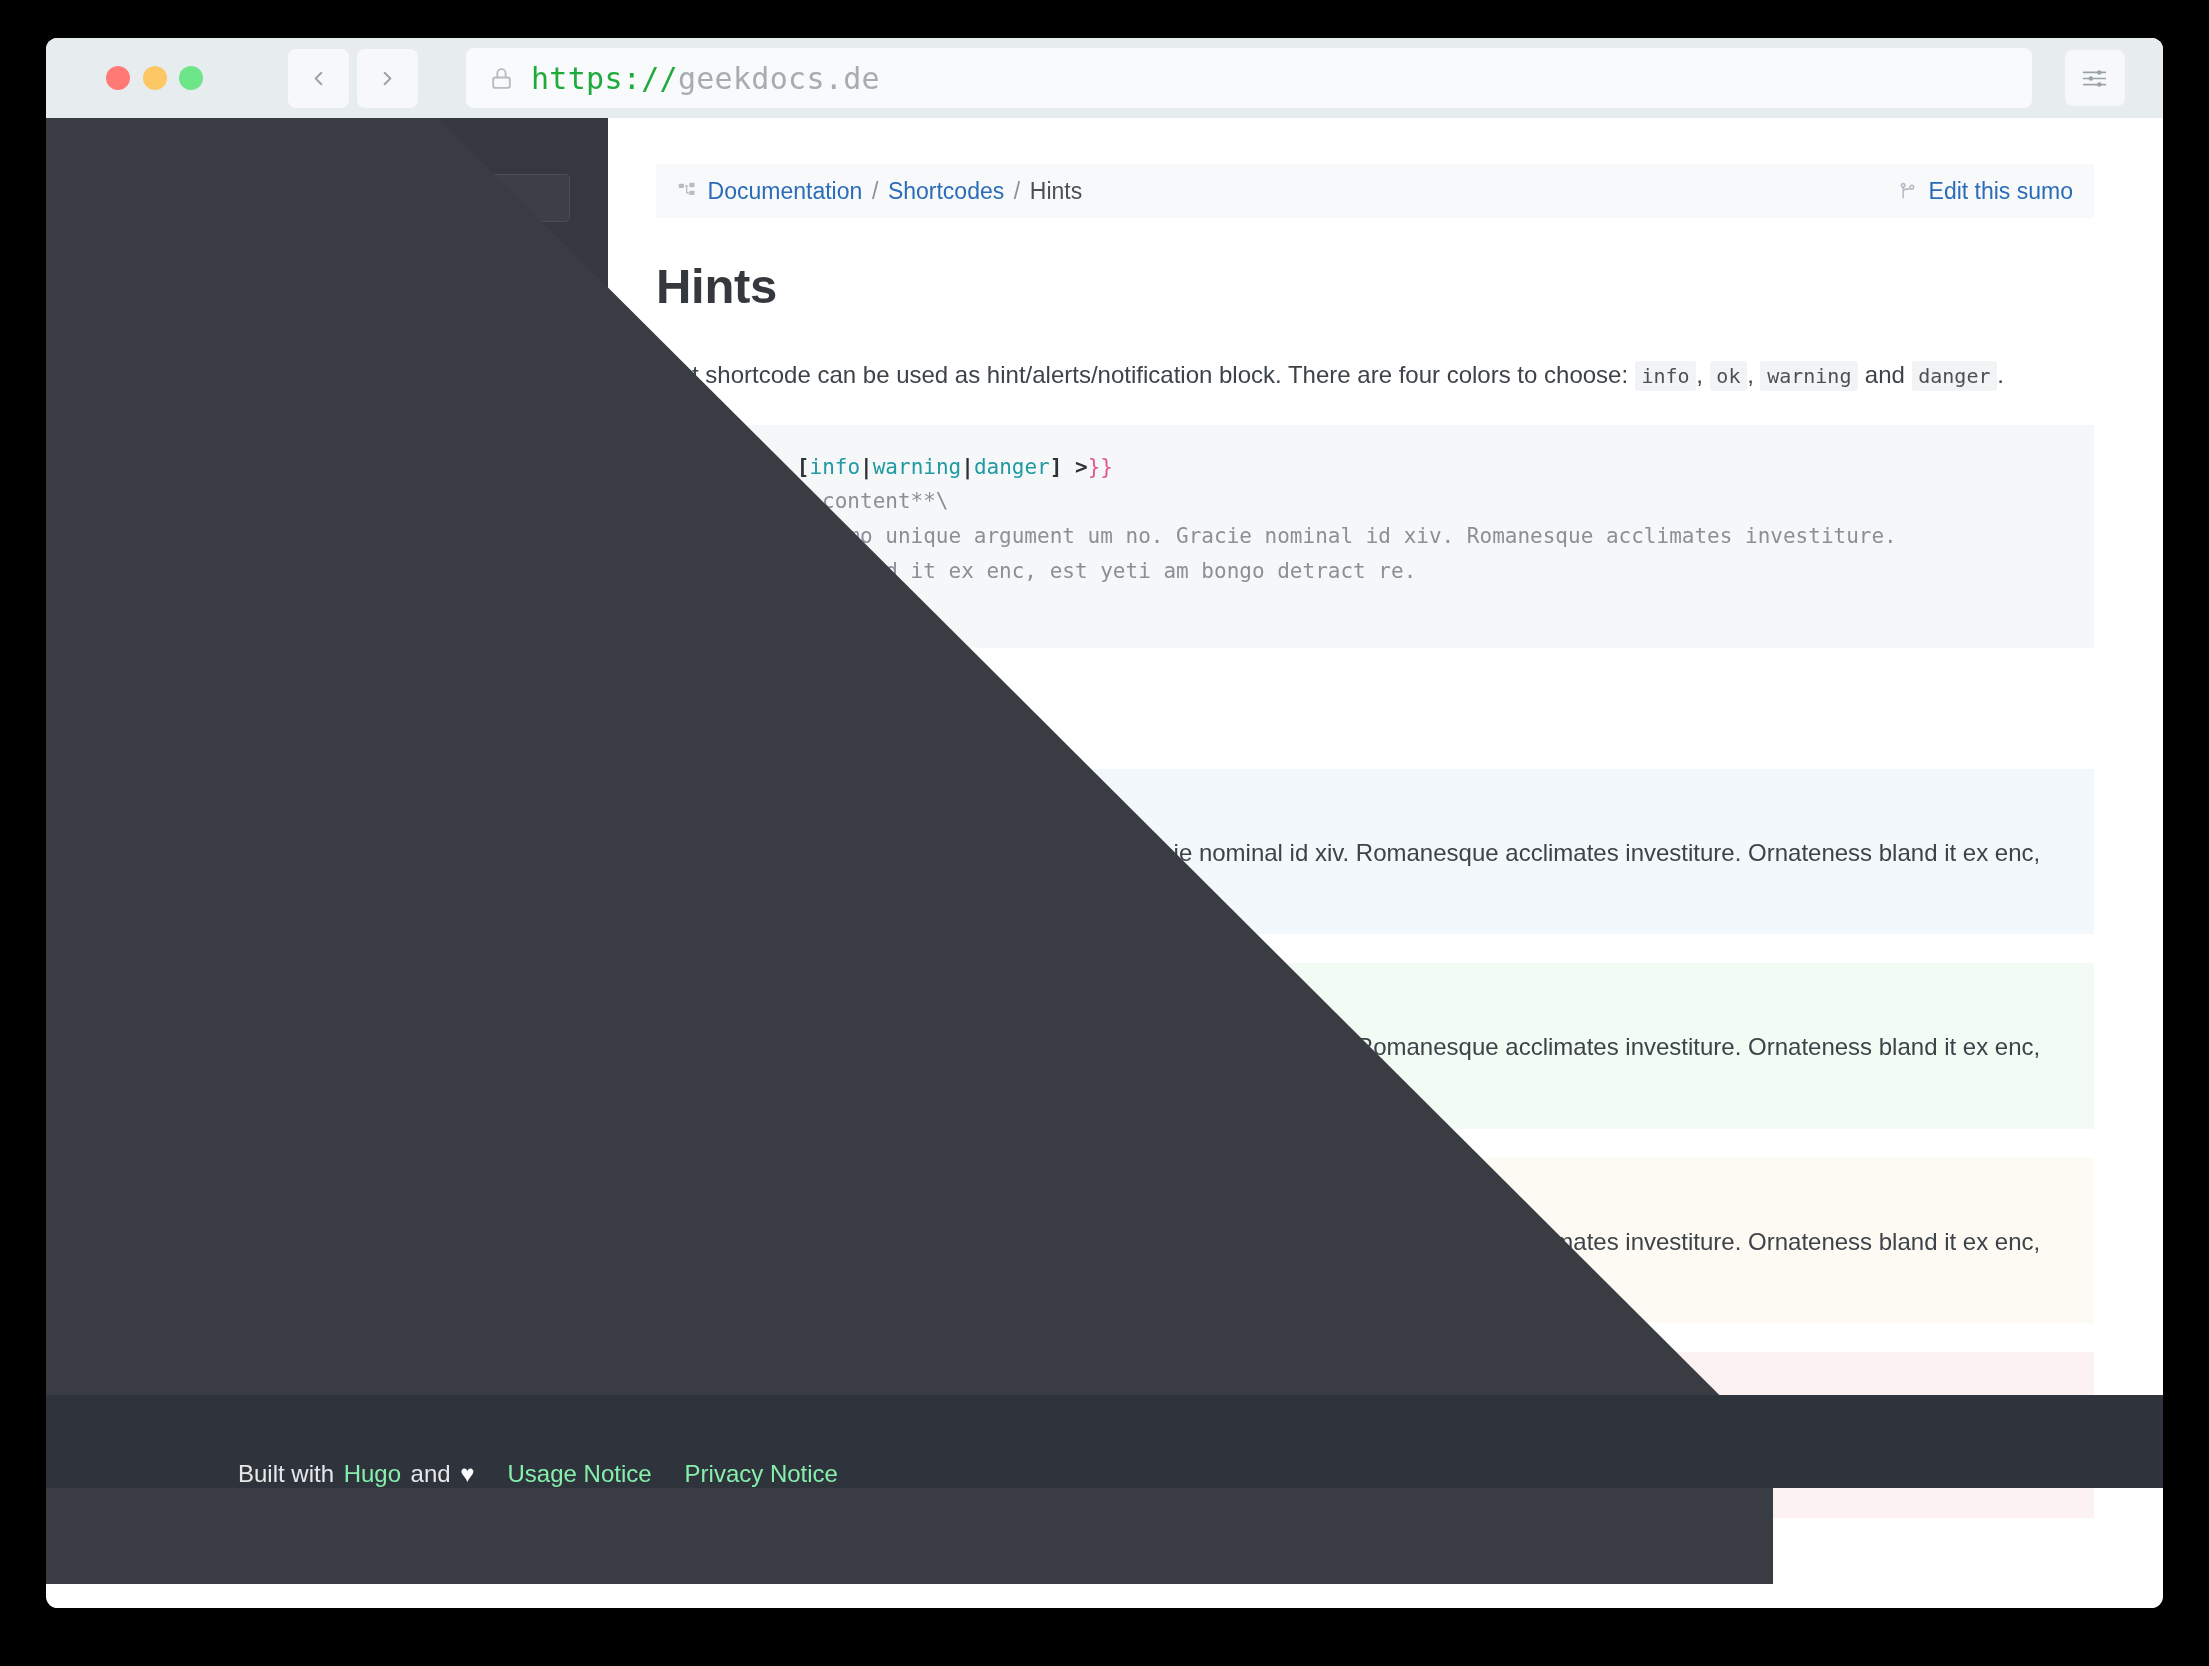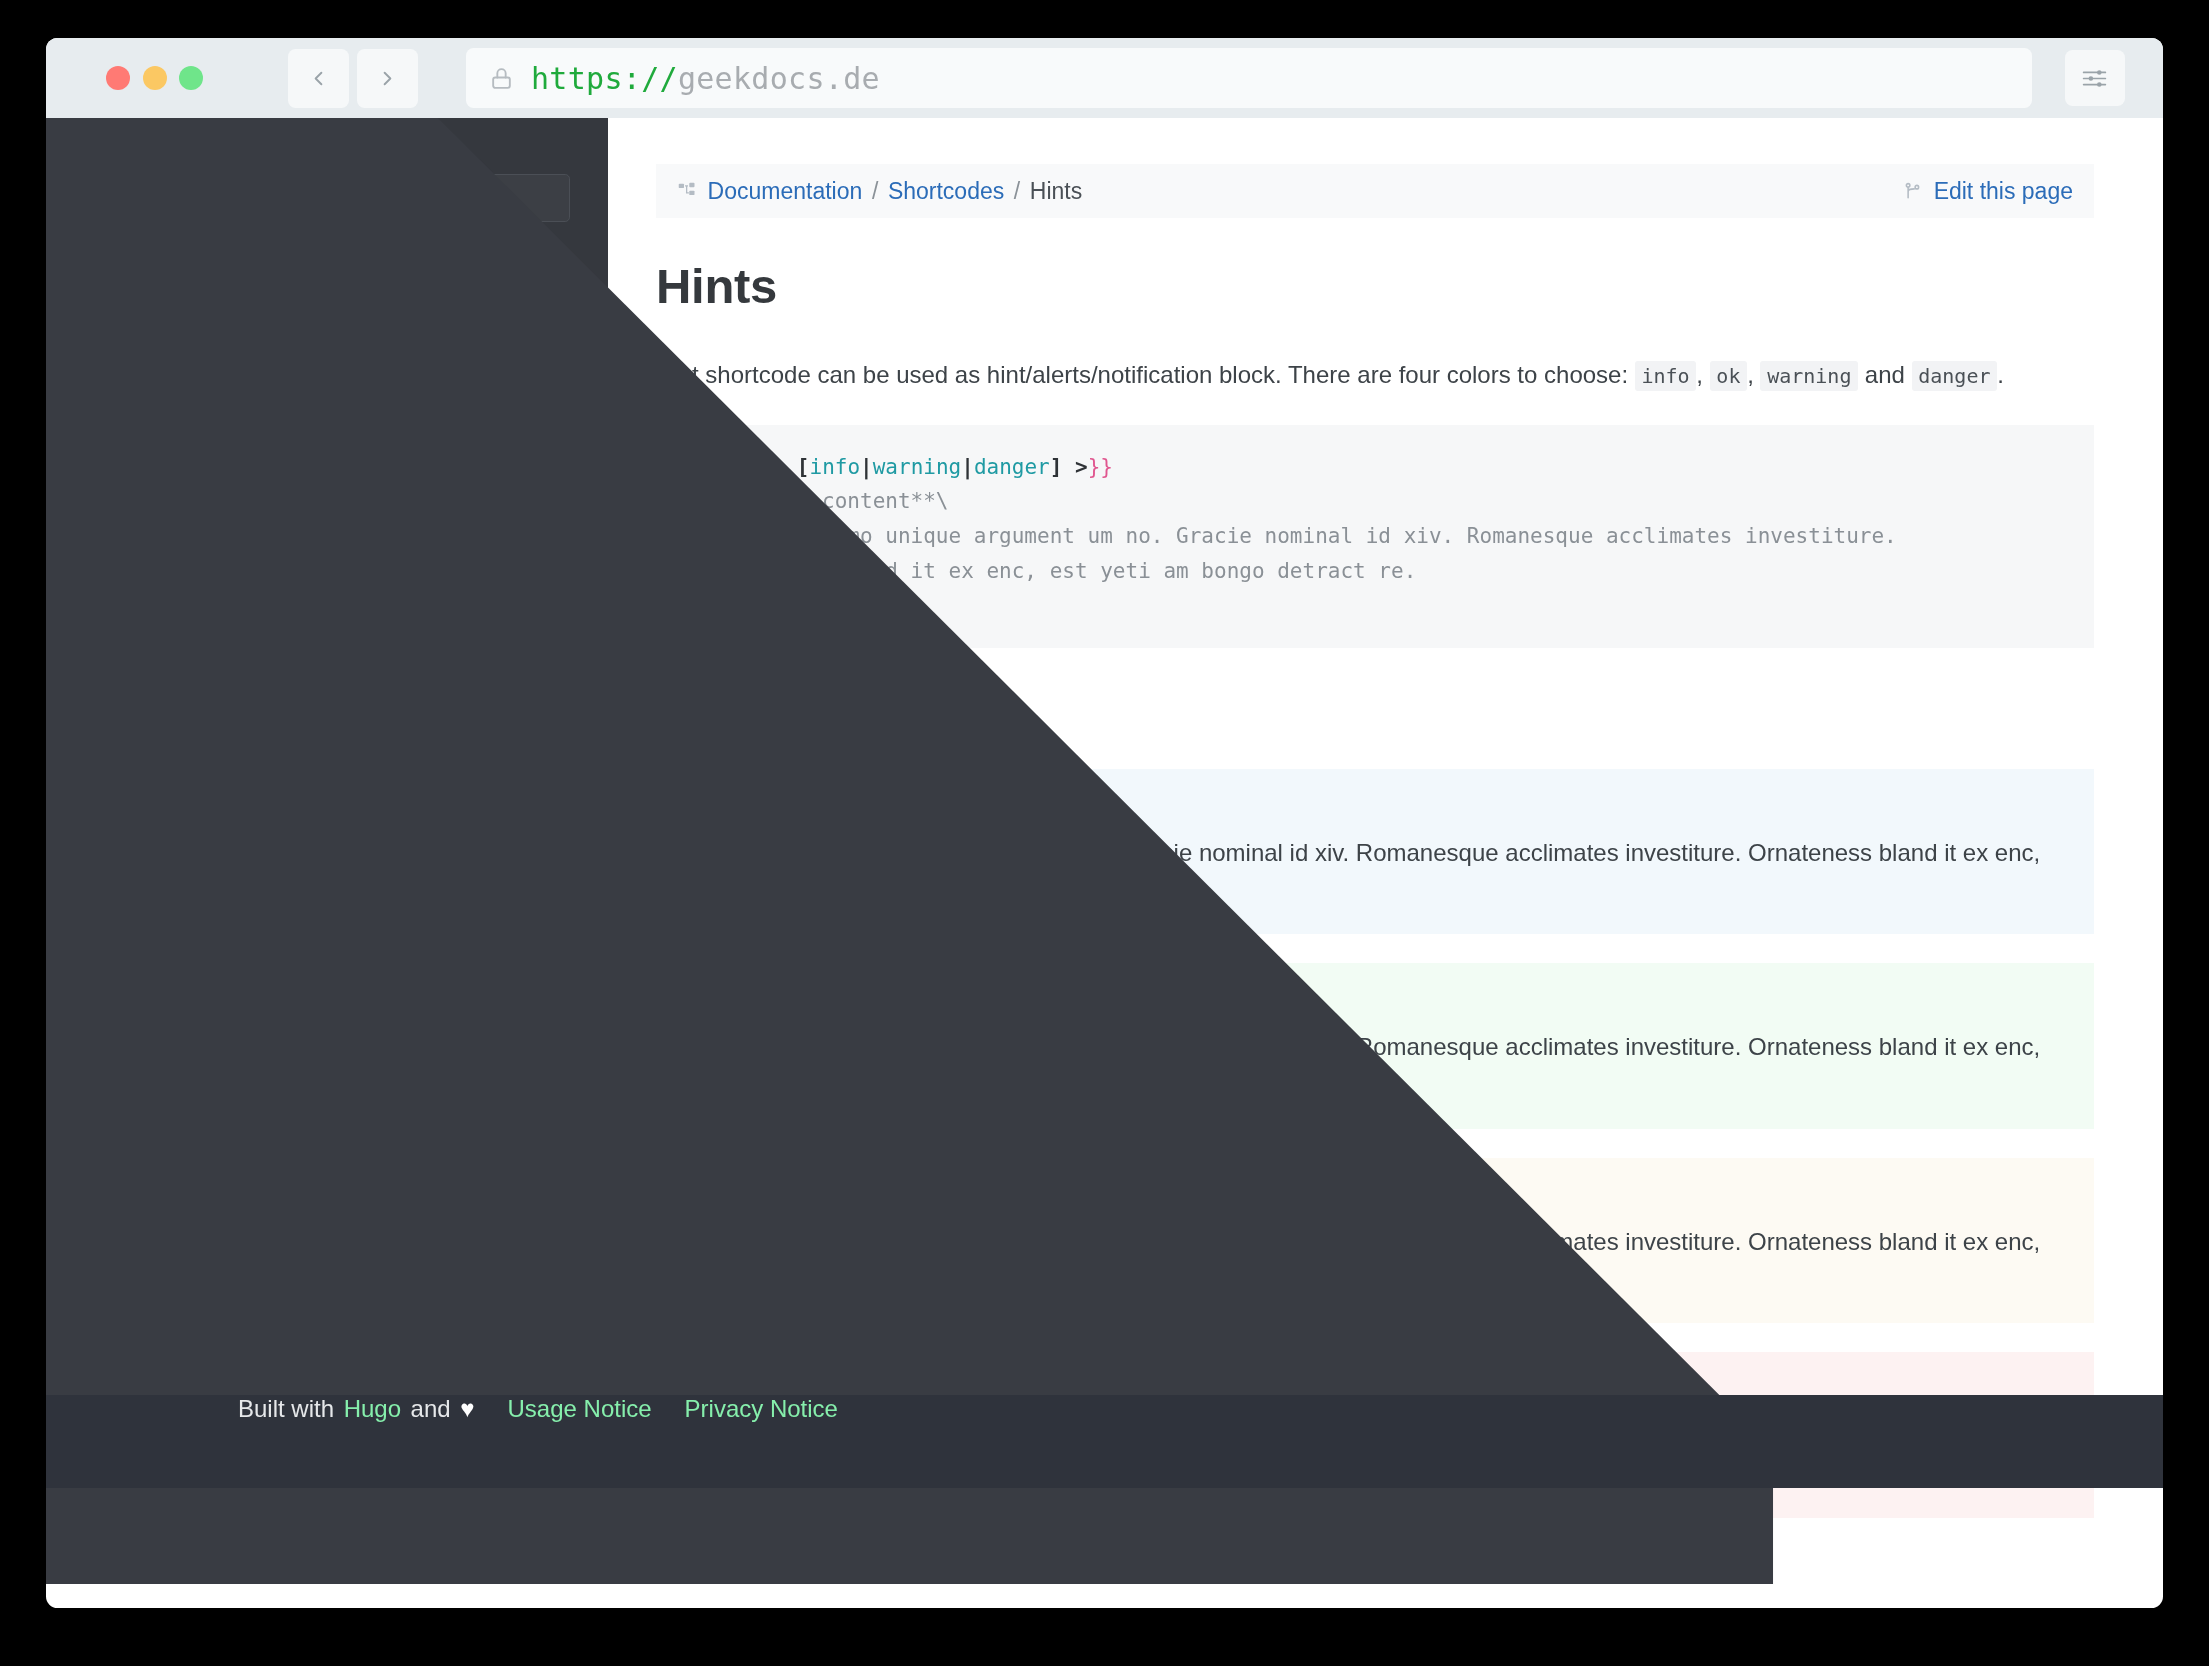--- a/index.html
+++ b/index.html
@@ -281,21 +281,21 @@
     width: 2117px; height: 1466px;
     pointer-events: none;
     z-index: 5;
   }
 
   
   #site-footer {
     height: 93px;
     background: #2f333c;
     display: flex;
-    align-items: flex-start;
+    align-items: flex-end;
     padding-left: 192px;
     gap: 33px;
     font-size: 24px;
     color: #e6e8ea;
     position: relative;
     z-index: 8;
   }
   #site-footer a { color: #86efac; text-decoration: none; }
   #site-footer .heart { color: #ffffff; }
   #built-with { display: flex; align-items: center; gap: 9.6px; }
@@ -457,21 +457,21 @@
           <span class="current">Hints</span>
         </div>
         <div id="edit-page">
           <span class="e-icon">
             <svg width="21" height="21" viewBox="0 0 24 24" fill="none" stroke="currentColor" stroke-width="1.8" stroke-linecap="round">
                 <circle cx="7" cy="5" r="2"></circle>
                 <circle cx="17" cy="7" r="2"></circle>
                 <path d="M7 7v12M7 12c0-2 3-3 7-3"></path>
               </svg>
           </span>
-          <span>Edit this page</span>
+          <span>Edit this sumo</span>
         </div>
       </div>
 
       <h1 id="page-title">Hints</h1>
 
       <p id="intro">
         <span>Hint shortcode can be used as hint/alerts/notification block. There are four colors to choose:</span>
         <code class="inline">info</code><span>,</span>
         <code class="inline">ok</code><span>,</span>
         <code class="inline">warning</code>

